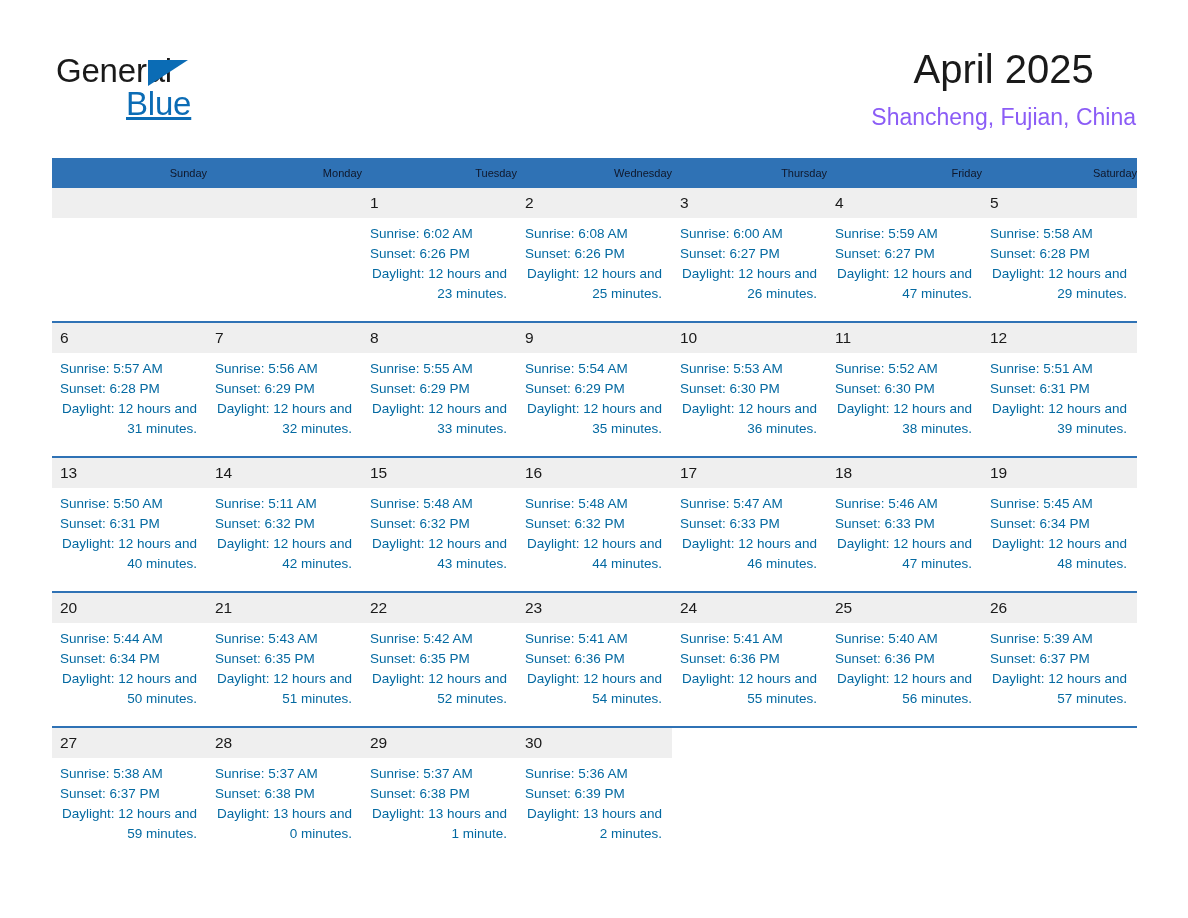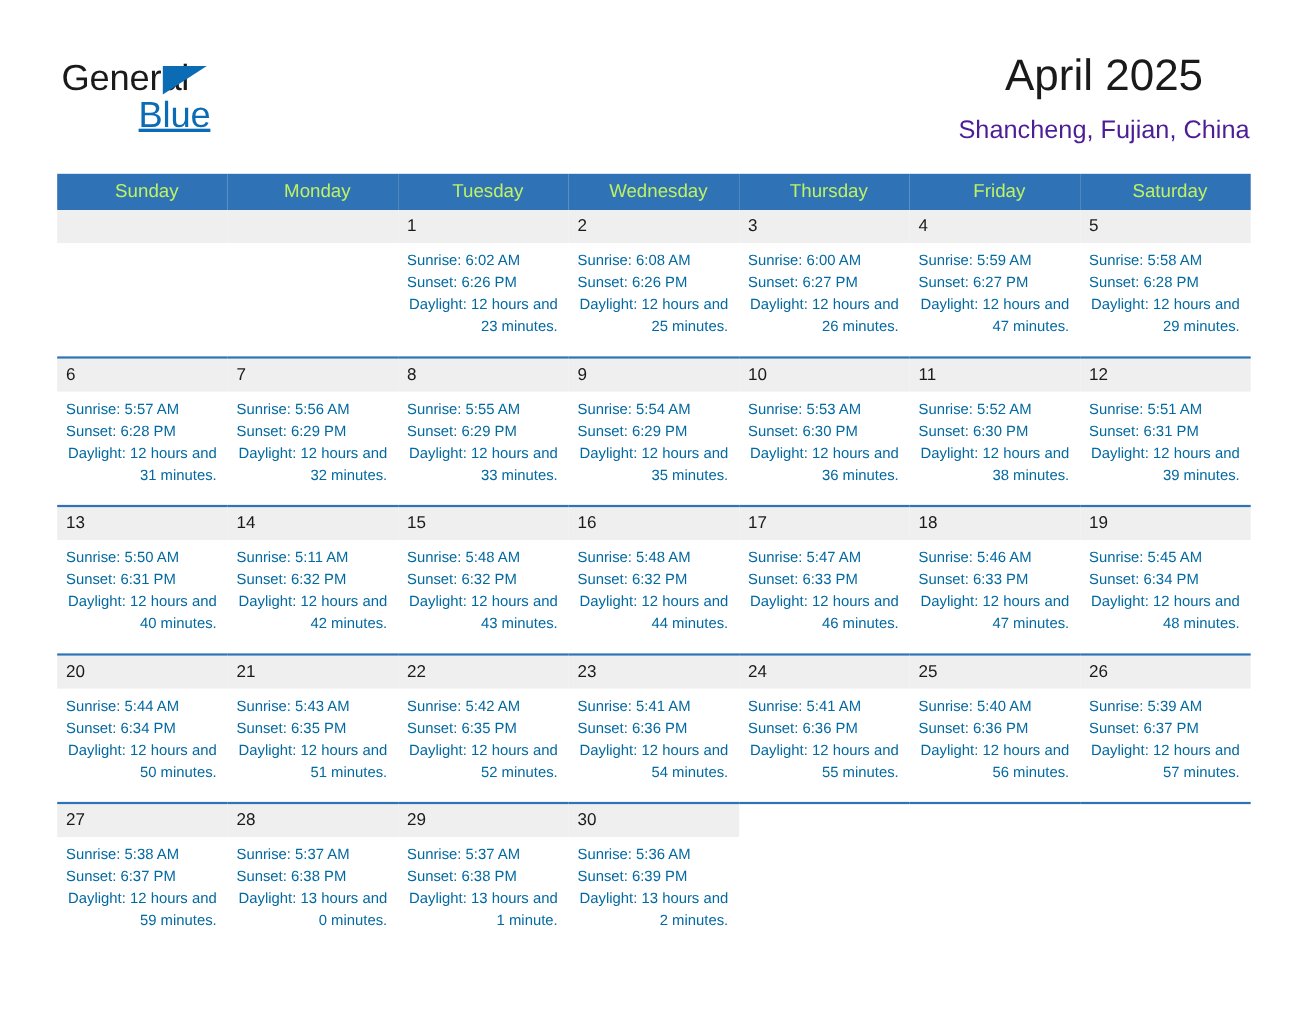--- a/index.html
+++ b/index.html
@@ -77,40 +77,40 @@
     font-size: 40px;
     line-height: 50px;
     color: #1a1a1a;
     font-weight: normal;
     margin: 0;
     text-align: center;
   }
   .cal-subtitle {
     font-size: 23px;
     line-height: 30px;
-    color: #4c1d95;
+    color: #8b5cf6;
     margin: 8px 0 0 0;
     font-weight: normal;
   }
 
   
   .calendar {
     position: absolute;
     left: 52px;
     top: 158px;
     width: 1085px;
     border-collapse: collapse;
     table-layout: fixed;
   }
   .calendar th {
     background: #2f72b5;
-    color: #bef264;
+    color: #0f172a;
     font-weight: normal;
-    font-size: 17px;
-    text-align: center;
+    font-size: 11px;
+    text-align: right;
     padding: 6px 0 7px 8px;
     height: 17px;
     vertical-align: middle;
     border: none;
   }
   .calendar col { width: 155px; }
 
   .week-row > td {
     vertical-align: top;
     padding: 0;

